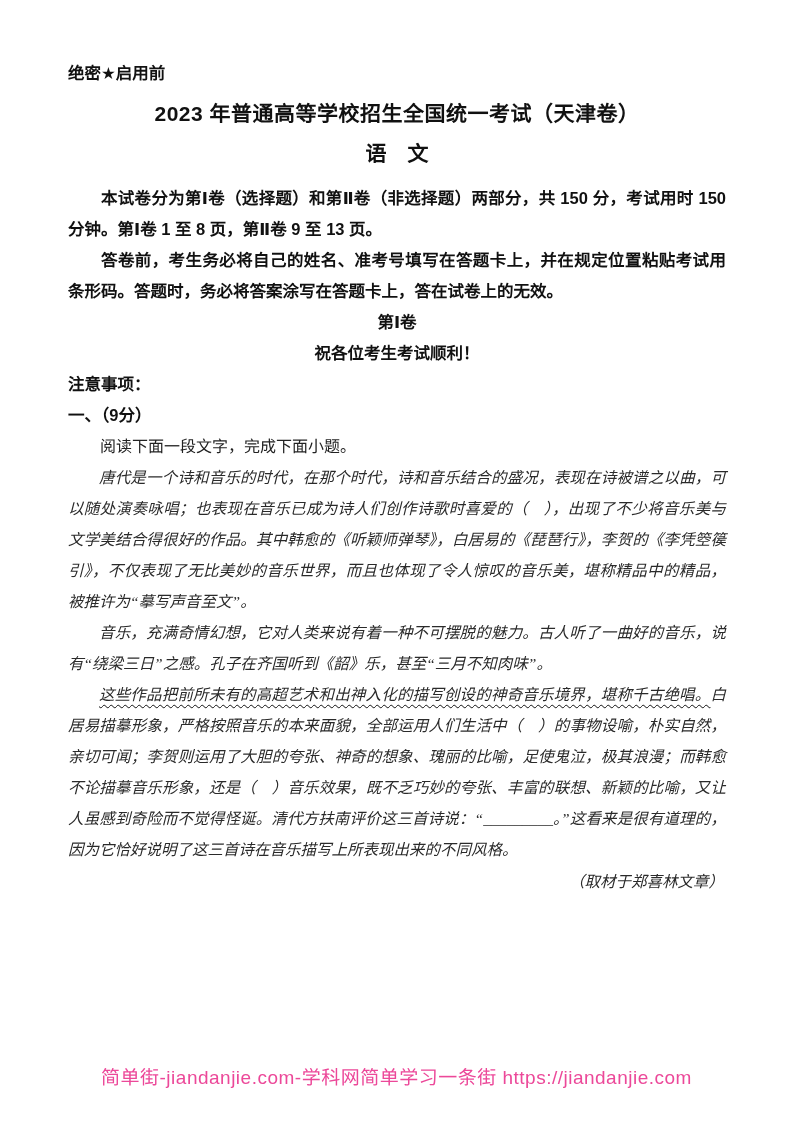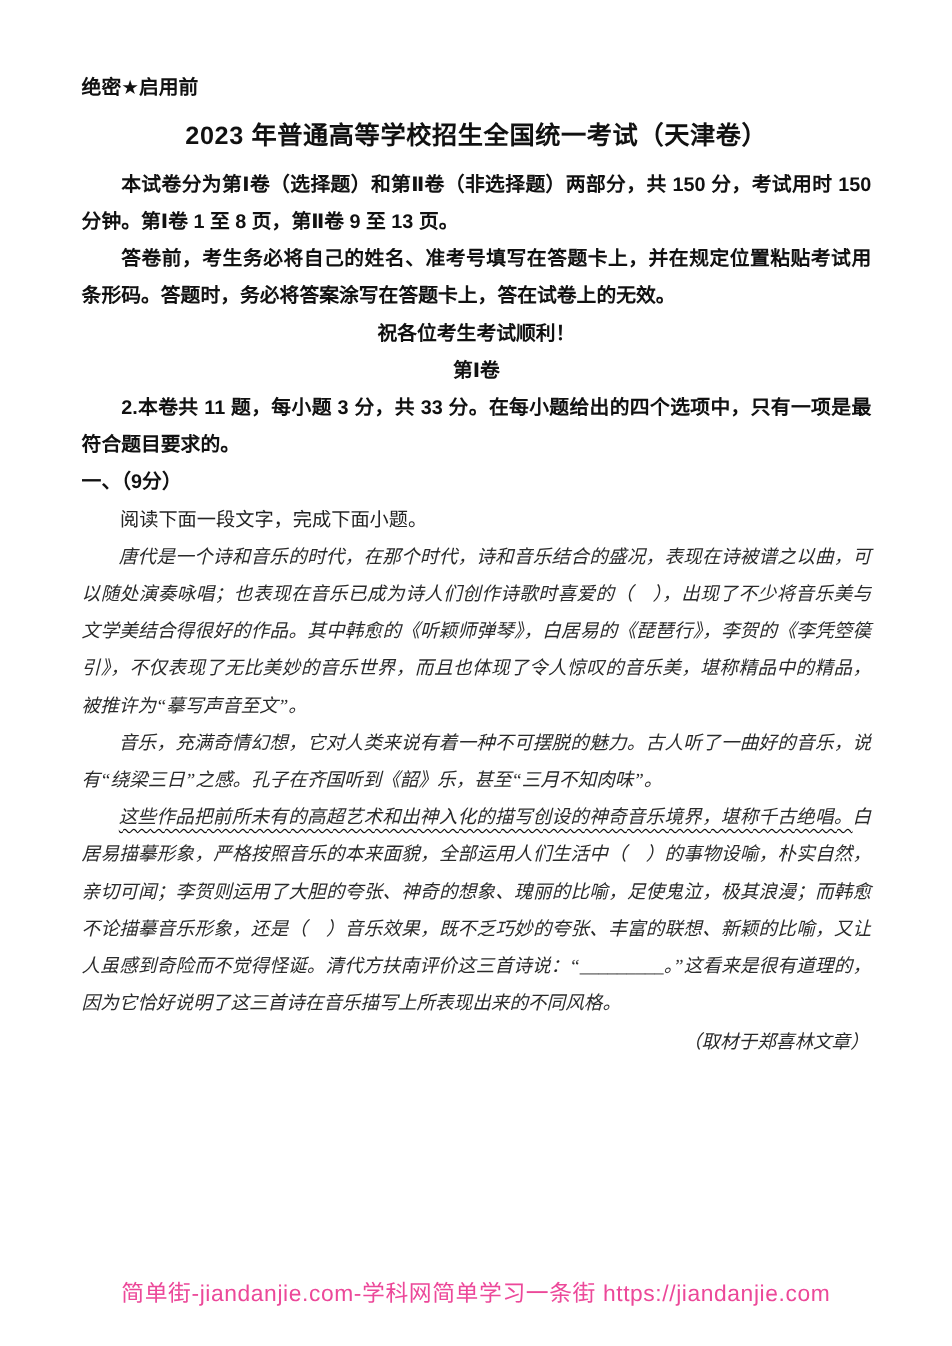--- a/index.html
+++ b/index.html
@@ -93,32 +93,33 @@
 </style>
 </head>
 <body>
 
 <div class="page">
 
   <p class="hei classification">绝密★启用前</p>
 
   <p class="hei exam-title center">2023 年普通高等学校招生全国统一考试（天津卷）</p>
 
+  <p class="hei subject-title center">语　文</p>
 
   <p class="hei justify indent">本试卷分为第Ⅰ卷（选择题）和第Ⅱ卷（非选择题）两部分，共 150 分，考试用时 150 分钟。第Ⅰ卷 1 至 8 页，第Ⅱ卷 9 至 13 页。</p>
 
   <p class="hei justify indent">答卷前，考生务必将自己的姓名、准考号填写在答题卡上，并在规定位置粘贴考试用条形码。答题时，务必将答案涂写在答题卡上，答在试卷上的无效。</p>
 
+  <p class="hei center">第Ⅰ卷</p>
+
   <p class="hei center">祝各位考生考试顺利！</p>
 
-  <p class="hei center">第Ⅰ卷</p>
+  <p class="hei">注意事项：</p>
 
 
-
-  <p class="hei justify indent">2.本卷共 11 题，每小题 3 分，共 33 分。在每小题给出的四个选项中，只有一项是最符合题目要求的。</p>
 
   <p class="hei">一、（9分）</p>
 
   <p class="song indent">阅读下面一段文字，完成下面小题。</p>
 
   <p class="kai justify indent">唐代是一个诗和音乐的时代，在那个时代，诗和音乐结合的盛况，表现在诗被谱之以曲，可以随处演奏咏唱；也表现在音乐已成为诗人们创作诗歌时喜爱的（　），出现了不少将音乐美与文学美结合得很好的作品。其中韩愈的《听颖师弹琴》，白居易的《琵琶行》，李贺的《李凭箜篌引》，不仅表现了无比美妙的音乐世界，而且也体现了令人惊叹的音乐美，堪称精品中的精品，被推许为“摹写声音至文”。</p>
 
   <p class="kai justify indent">音乐，充满奇情幻想，它对人类来说有着一种不可摆脱的魅力。古人听了一曲好的音乐，说有“绕梁三日”之感。孔子在齐国听到《韶》乐，甚至“三月不知肉味”。</p>
 
   <p class="kai justify indent"><span class="wavy">这些作品把前所未有的高超艺术和出神入化的描写创设的神奇音乐境界，堪称千古绝唱。</span><span>白居易描摹形象，严格按照音乐的本来面貌，全部运用人们生活中（　）的事物设喻，朴实自然，亲切可闻；李贺则运用了大胆的夸张、神奇的想象、瑰丽的比喻，足使鬼泣，极其浪漫；而韩愈不论描摹音乐形象，还是（　）音乐效果，既不乏巧妙的夸张、丰富的联想、新颖的比喻，又让人虽感到奇险而不觉得怪诞。清代方扶南评价这三首诗说：“_________。”这看来是很有道理的，因为它恰好说明了这三首诗在音乐描写上所表现出来的不同风格。</span></p>

